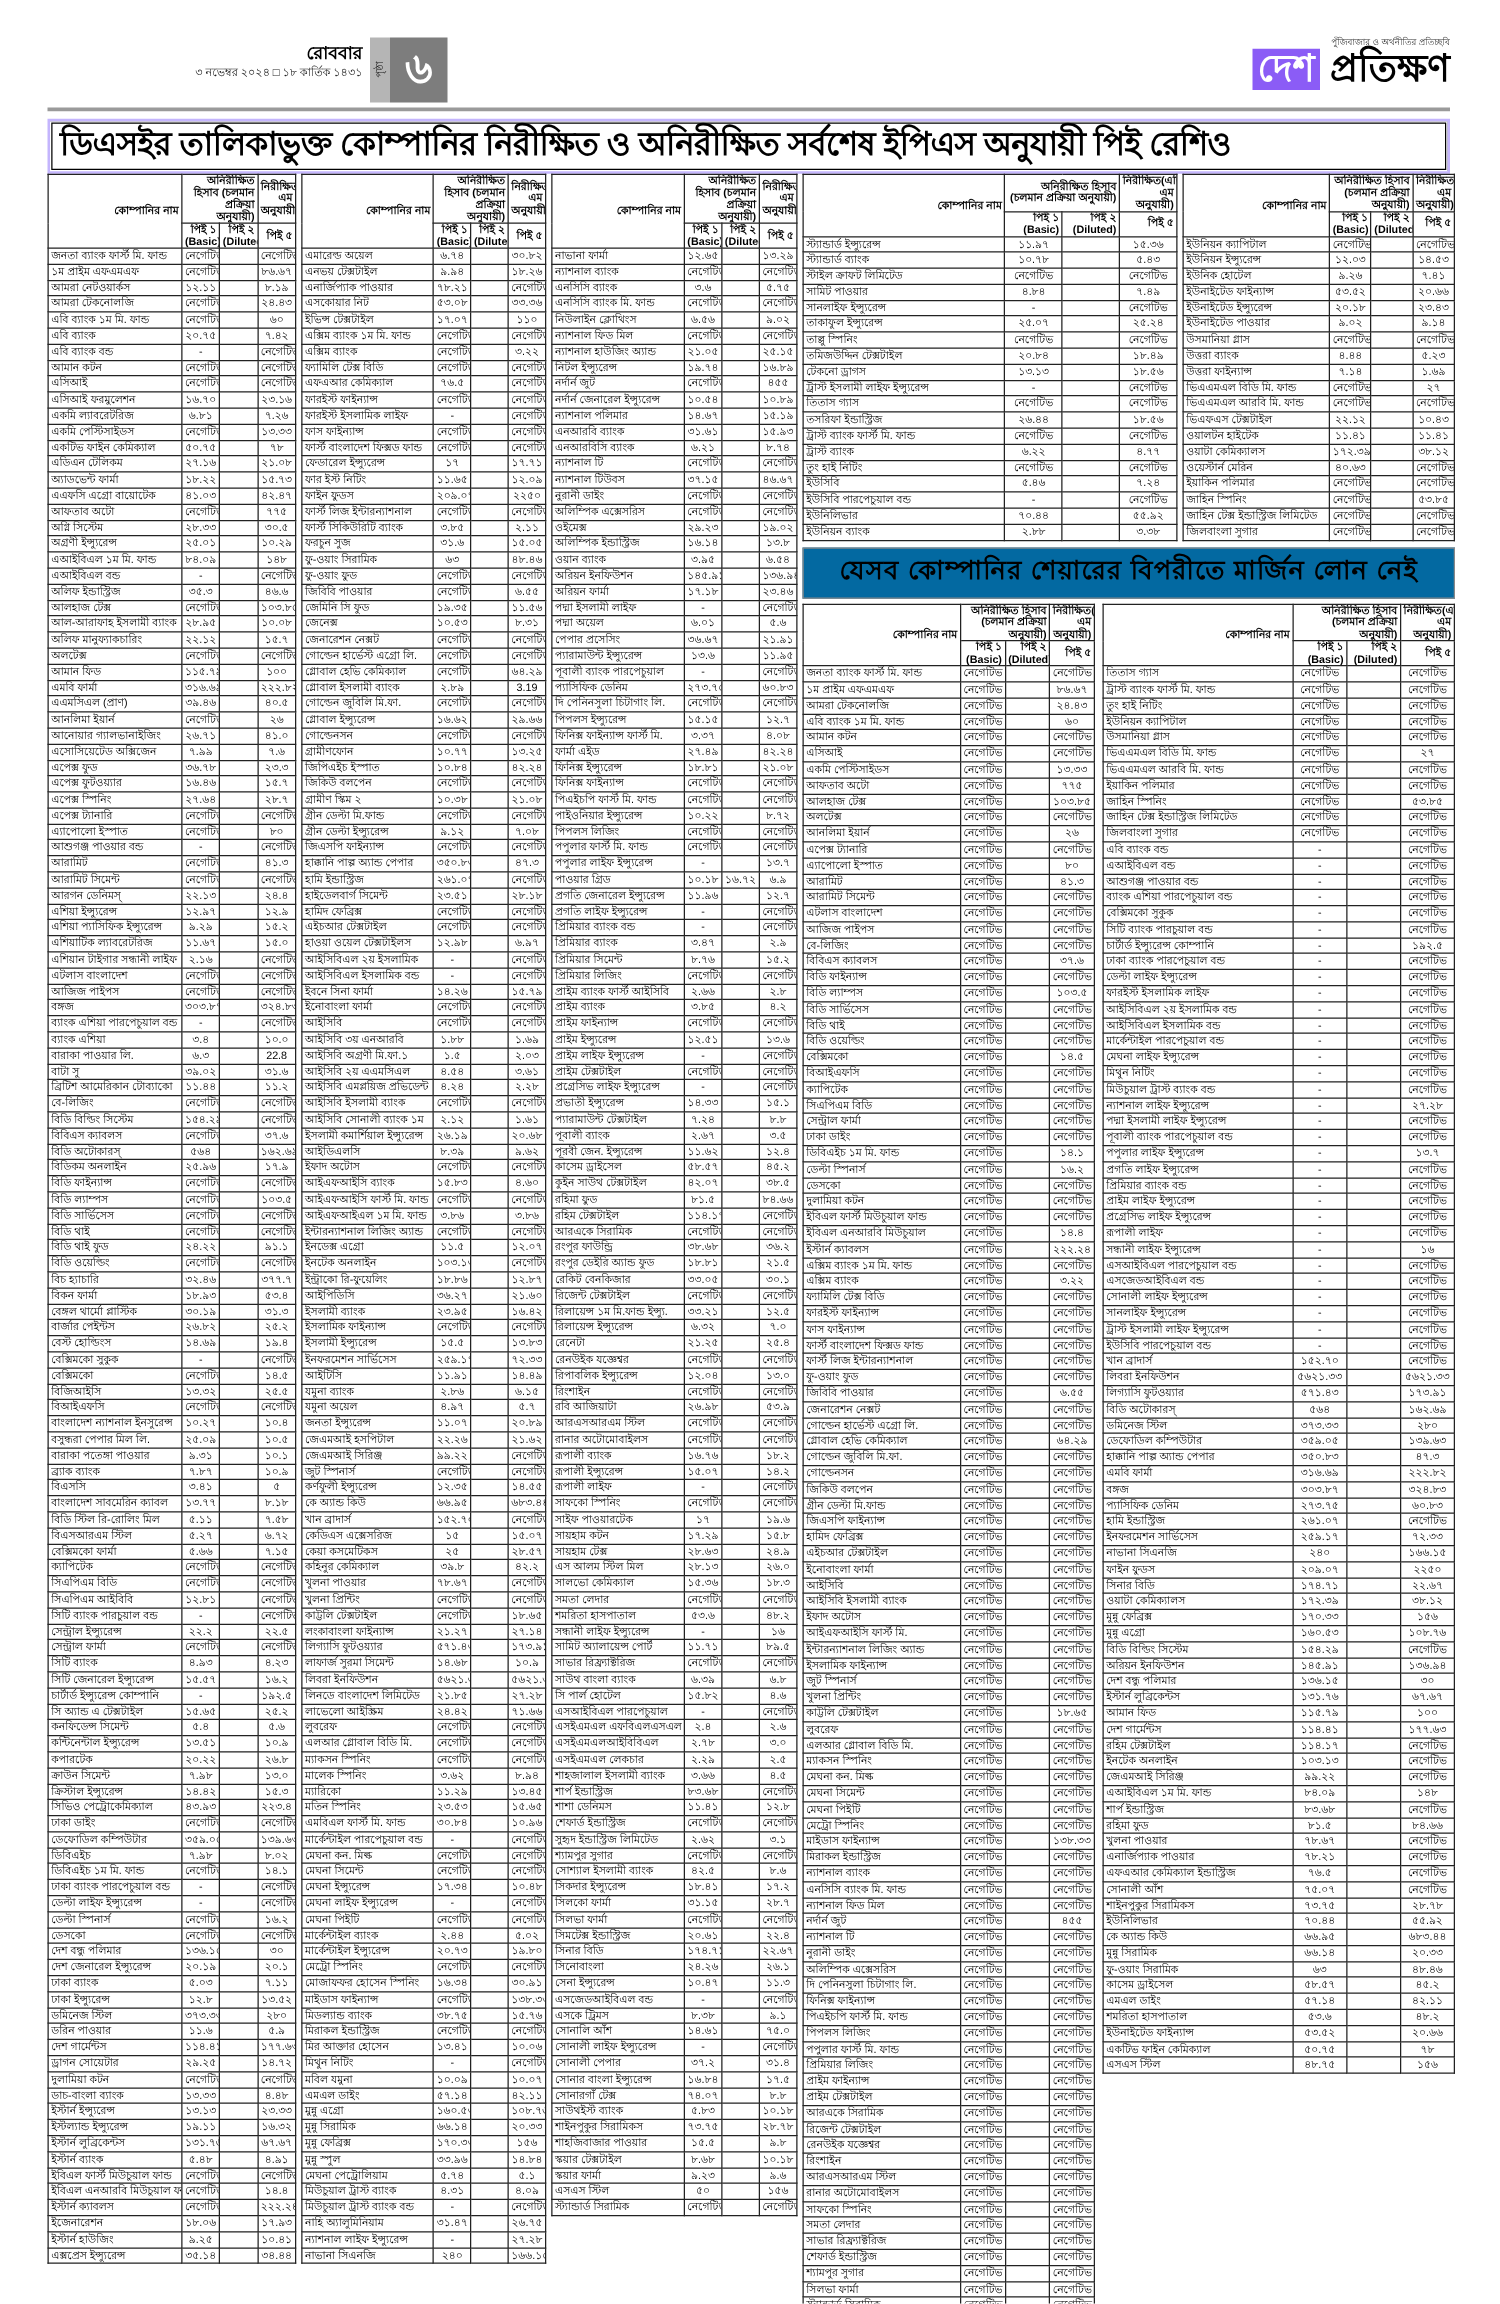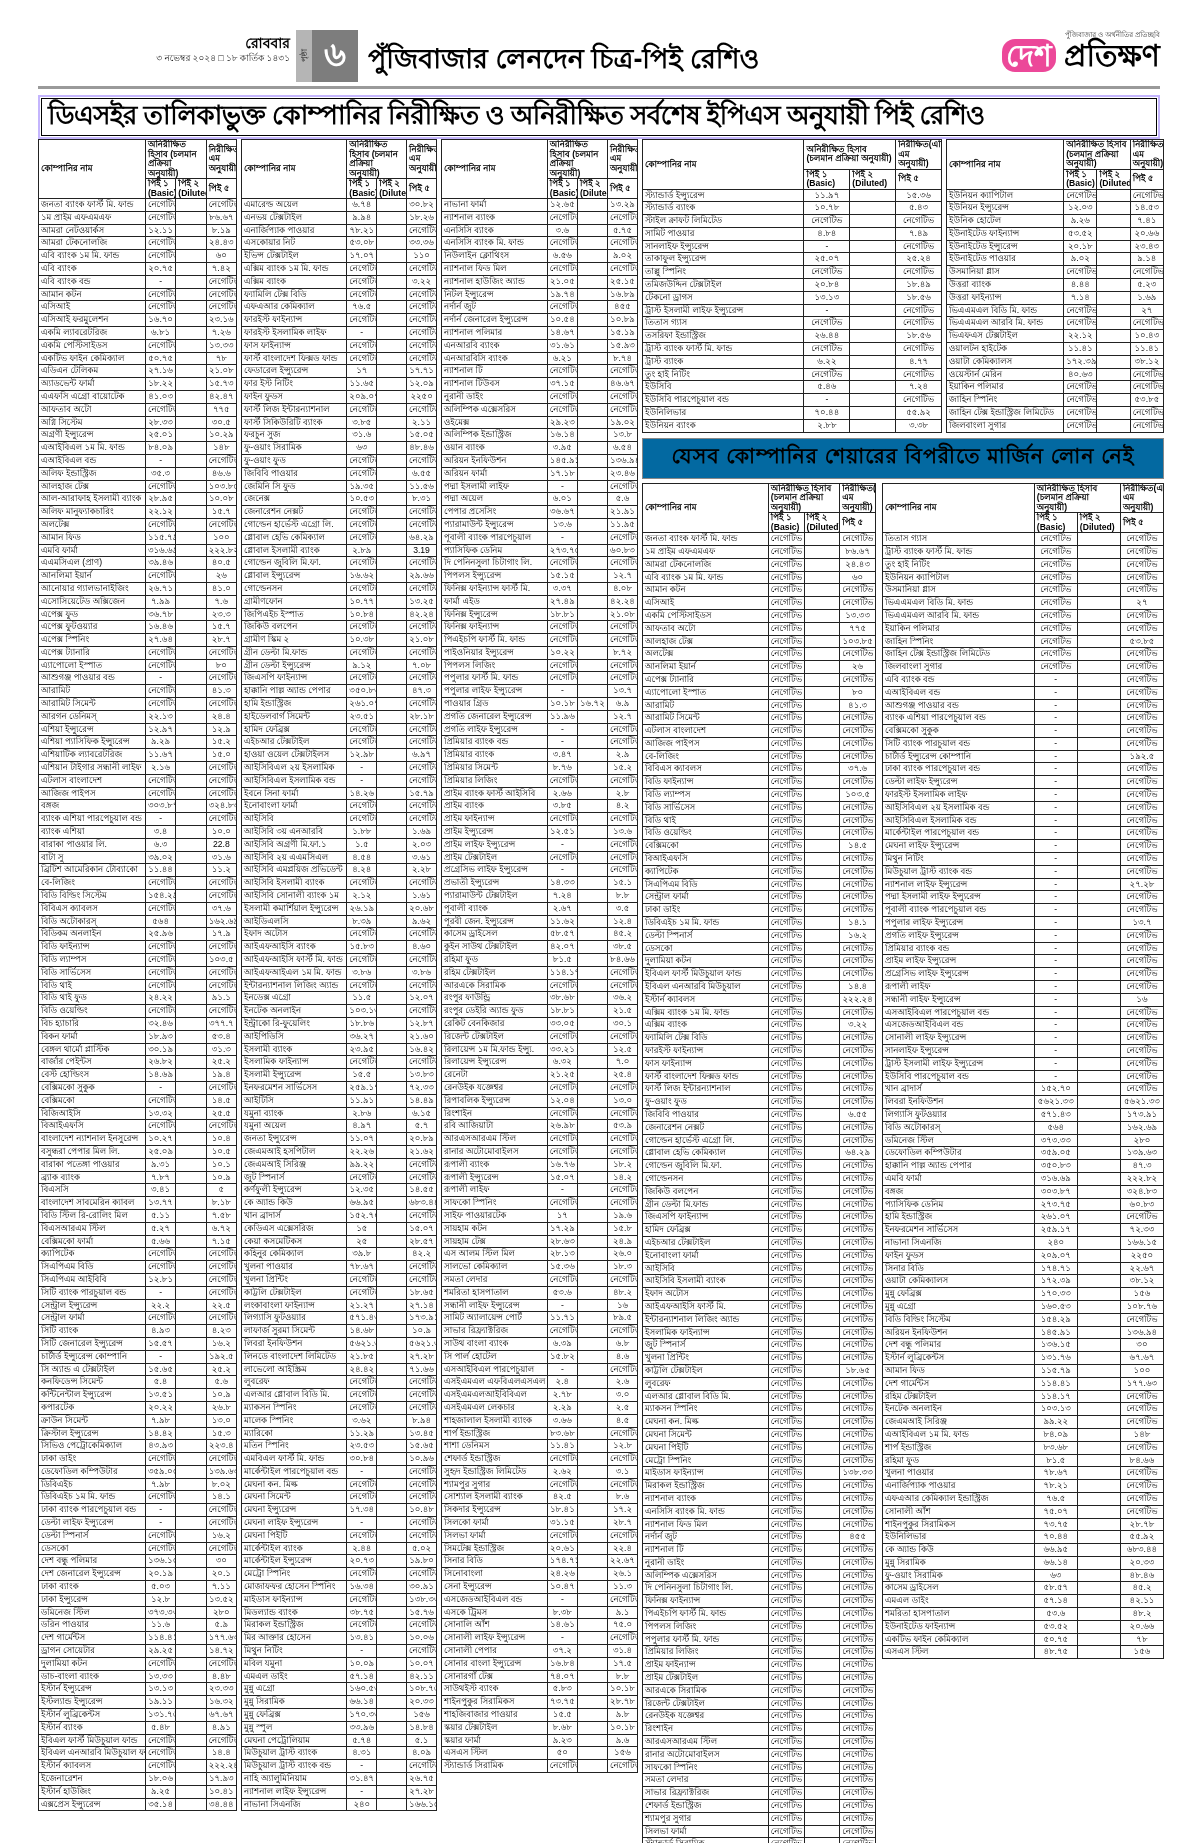--- a/index.html
+++ b/index.html
@@ -11,39 +11,39 @@
   .dateblock{position:absolute;left:92px;top:6px;width:160px;text-align:right;font-family:Liberation Serif, serif;}
   .dateblock .day{font-weight:bold;font-size:14px;line-height:16px;}
   .dateblock .date{font-size:9px;line-height:12px;color:#222;}
   .page-badge{position:absolute;left:258px;top:0;height:52px;display:flex;}
   .badge-vert{width:16px;height:52px;background:#b5b5b5;color:#111;font-size:8px;display:flex;align-items:center;justify-content:center;writing-mode:vertical-rl;transform:rotate(180deg);}
   .badge-num{width:46px;height:52px;background:#7d7d7d;color:#fff;font-size:34px;font-weight:bold;display:flex;align-items:center;justify-content:center;}
   .main-title{position:absolute;left:330px;top:8px;font-size:27px;font-weight:bold;letter-spacing:0;white-space:nowrap;}
   .logo{position:absolute;right:0;top:0;text-align:right;}
   .logo .tagline{font-size:7px;color:#333;line-height:9px;}
   .logo .logotext{font-size:30px;font-weight:bold;line-height:34px;white-space:nowrap;}
-  .logo .logotext .inv{background:#ec4899;color:#fff;padding:0 4px;border-radius:13px;}
+  .logo .logotext .inv{background:#8b5cf6;color:#fff;padding:0 4px;border-radius:0;}
   .mast-rule{position:absolute;left:38px;top:86px;width:1122px;height:3px;background:#9a9a9a;}
 
   
   .headline-box{position:absolute;left:38px;top:95px;width:1118px;height:40px;border:2px solid #c4b5fd;box-shadow:inset 0 0 0 1px #fff, inset 0 0 0 2px #000;display:flex;align-items:center;}
   .headline-box h1{margin:0 0 0 8px;font-size:26px;font-weight:bold;letter-spacing:-0.5px;white-space:nowrap;}
 
   
   .content{position:absolute;left:38px;top:139px;width:1122px;}
   .cols{display:flex;gap:4px;align-items:flex-start;}
   .strip{flex:0 0 auto;}
   .w1{width:199px;} .w2{width:196px;} .w3{width:197px;}
   .rightgroup{width:522px;flex:0 0 auto;}
   .rg-top{display:flex;gap:4px;align-items:flex-start;}
   .w4{width:300px;} .w5{width:218px;}
 
   table.pe{border-collapse:collapse;width:100%;table-layout:fixed;}
   table.pe th,table.pe td{border:1px solid #222;padding:0 2px;font-size:8.6px;line-height:11.8px;height:11.8px;overflow:hidden;white-space:nowrap;}
-  table.pe th{font-weight:bold;text-align:left;white-space:normal;line-height:9.5px;}
+  table.pe th{font-weight:bold;text-align:right;white-space:normal;line-height:9.5px;}
   table.pe col.cname{width:54%;}
   table.pe col.cpe{width:15.33%;}
   table.pe td.name{text-align:left;}
   table.pe td.val{text-align:center;}
   th.group{font-size:7.6px;font-weight:normal;}
   th.sub{font-size:8px;height:24px;}
   th.namehead{font-size:11px;height:100%;}
 
   
   .margin-title{margin-top:5px;background:#0369a1;border:1px solid #888;text-align:center;font-size:20.5px;font-weight:bold;padding:2px 0 3px 0;letter-spacing:1px;white-space:nowrap;}
@@ -57,21 +57,20 @@
 
   <div class="masthead">
     <div class="dateblock">
       <div class="day">রোববার</div>
       <div class="date">৩ নভেম্বর ২০২৪ □ ১৮ কার্তিক ১৪৩১</div>
     </div>
     <div class="page-badge">
       <div class="badge-vert">পৃষ্ঠা</div>
       <div class="badge-num">৬</div>
     </div>
-    <div class="main-title">পুঁজিবাজার লেনদেন চিত্র-পিই রেশিও</div>
     <div class="logo">
       <div class="tagline">পুঁজিবাজার ও অর্থনীতির প্রতিচ্ছবি</div>
       <div class="logotext"><span class="inv">দেশ</span><span> প্রতিক্ষণ</span></div>
     </div>
   </div>
   <div class="mast-rule"></div>
 
   <div class="headline-box">
     <h1>ডিএসইর তালিকাভুক্ত কোম্পানির নিরীক্ষিত ও অনিরীক্ষিত সর্বশেষ ইপিএস অনুযায়ী পিই রেশিও</h1>
   </div>

